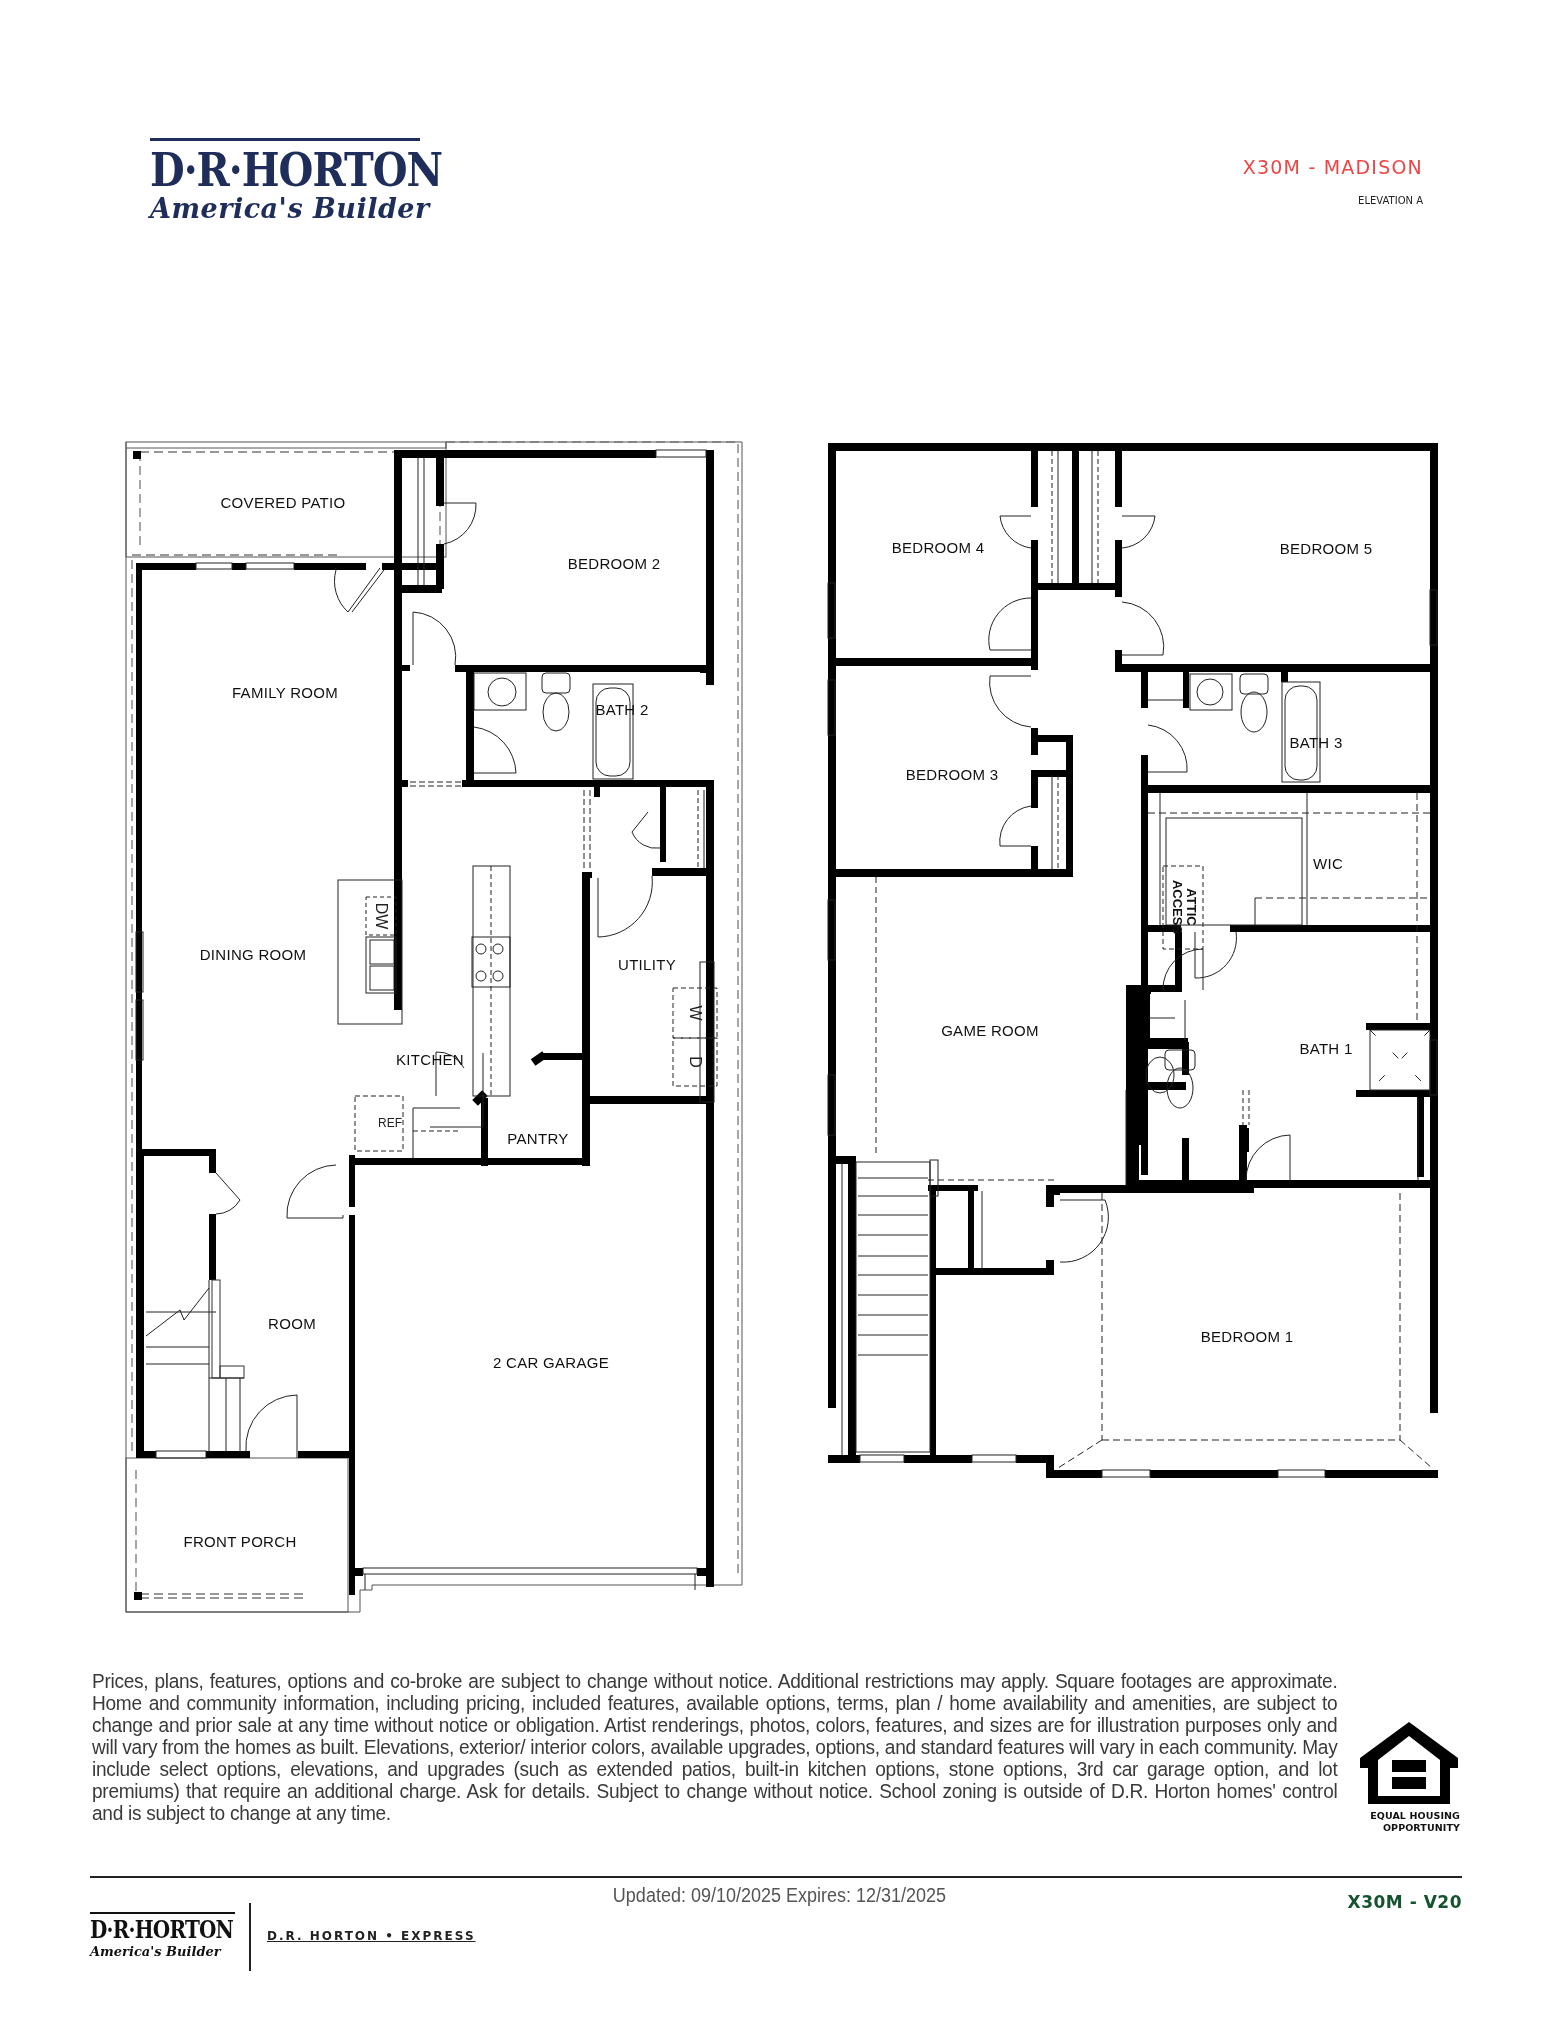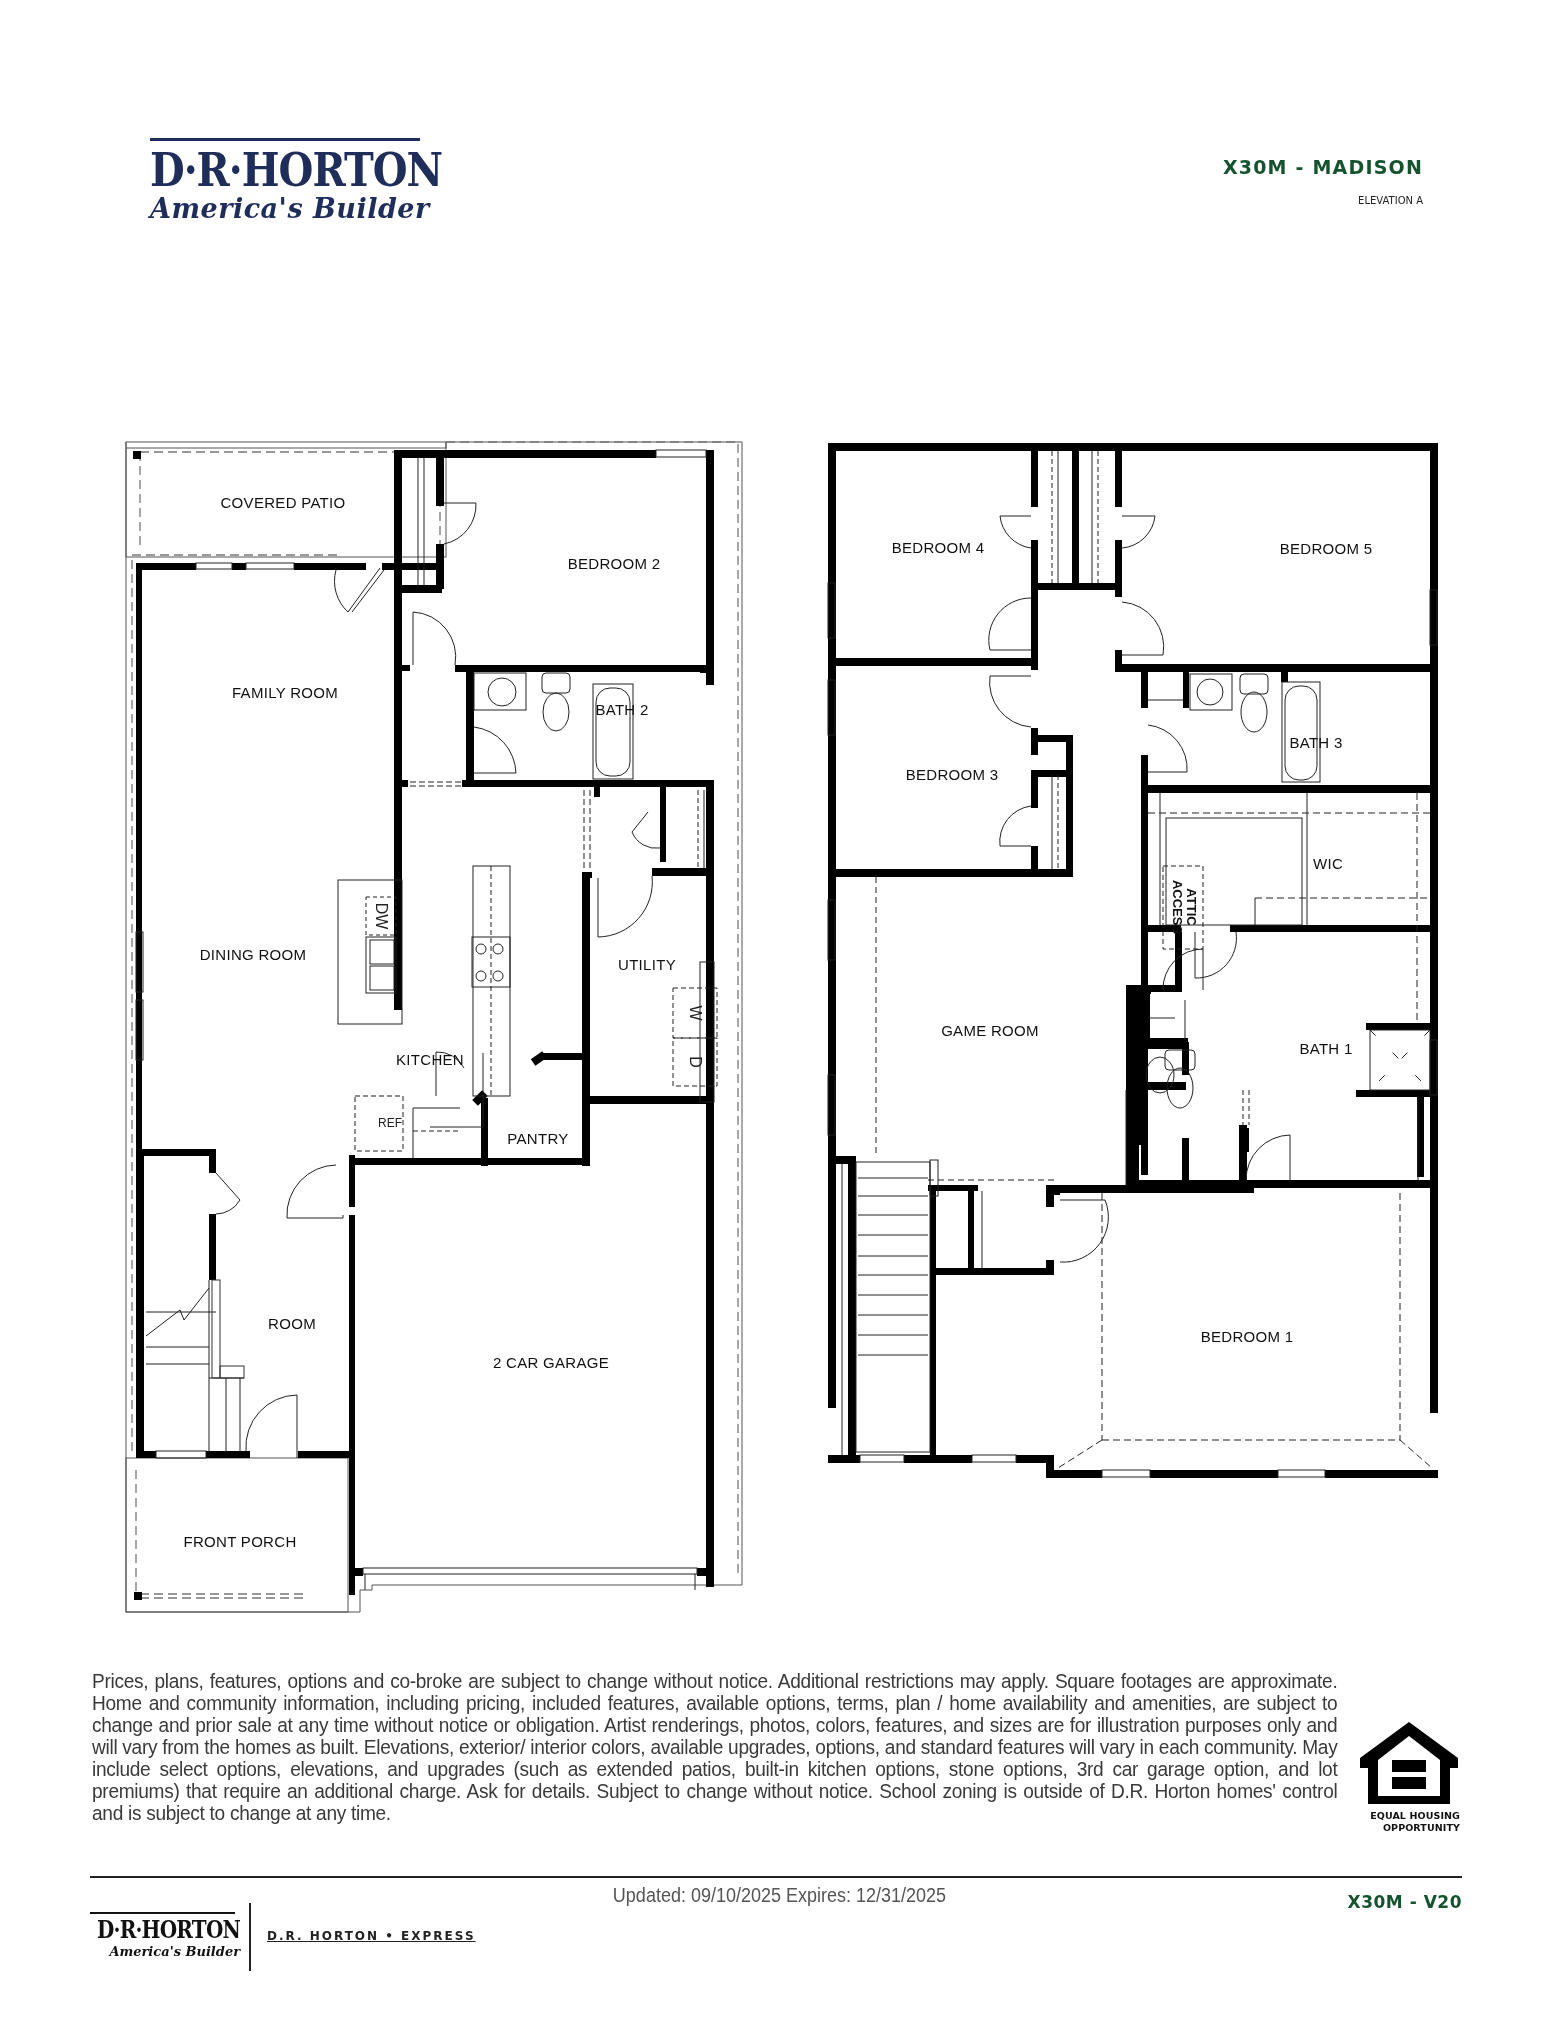--- a/index.html
+++ b/index.html
@@ -1,25 +1,25 @@
 <!DOCTYPE html>
 <html><head>
 <meta charset="utf-8">
 <style>
   html, body { margin: 0; padding: 0; background: #ffffff; }
   body { width: 1559px; height: 2017px; position: relative; overflow: hidden; font-family: "Liberation Sans", sans-serif; color: #111; }
-  .abs { position: absolute; text-align: right; }
+  .abs { position: absolute; }
 
   
   .logo { left: 150px; top: 138px; width: 276px; }
   .logo .rule { height: 3px; background: #1f2d5a; width: 270px; margin-bottom: 6px; }
   .logo .brand { font-family: "DejaVu Serif", serif; font-weight: bold; color: #1f2d5a; font-size: 40px; letter-spacing: -1px; line-height: 40px; transform: scaleY(1.15); transform-origin: left top; white-space: nowrap; }
   .logo .tag { font-family: "DejaVu Serif", serif; font-style: italic; font-weight: bold; color: #1f2d5a; font-size: 27px; margin-top: 6px; white-space: nowrap; letter-spacing: 0.5px; }
 
-  .plan-title { right: 136px; top: 156px; font-family: "DejaVu Sans", sans-serif; font-weight: bold; font-size: 19px; letter-spacing: 1.2px; color: #14532d; text-align: center; white-space: nowrap; }
+  .plan-title { right: 136px; top: 156px; font-family: "DejaVu Sans", sans-serif; font-weight: normal; font-size: 19px; letter-spacing: 1.2px; color: #ef4444; text-align: center; white-space: nowrap; }
   .plan-elev { right: 136px; top: 195px; font-family: "DejaVu Sans", sans-serif; font-size: 10px; color: #222; text-align: right; white-space: nowrap; }
 
   
   svg.fp { position: absolute; overflow: visible; }
   .room-label { position: absolute; font-family: "Liberation Sans", sans-serif; font-size: 15px; color: #111; white-space: nowrap; transform: translate(-50%, -50%); letter-spacing: 0.3px; }
   .appliance-label { position: absolute; font-family: "Liberation Sans", sans-serif; font-size: 12px; color: #222; white-space: nowrap; transform: translate(-50%, -50%); }
   .appliance-label.rot { transform: translate(-50%, -50%) rotate(90deg); font-size: 16px; }
   .attic-label { position: absolute; font-family: "Liberation Sans", sans-serif; font-weight: bold; font-size: 13px; line-height: 14px; text-align: center; transform: translate(-50%, -50%) rotate(90deg); white-space: nowrap; }
 
   

